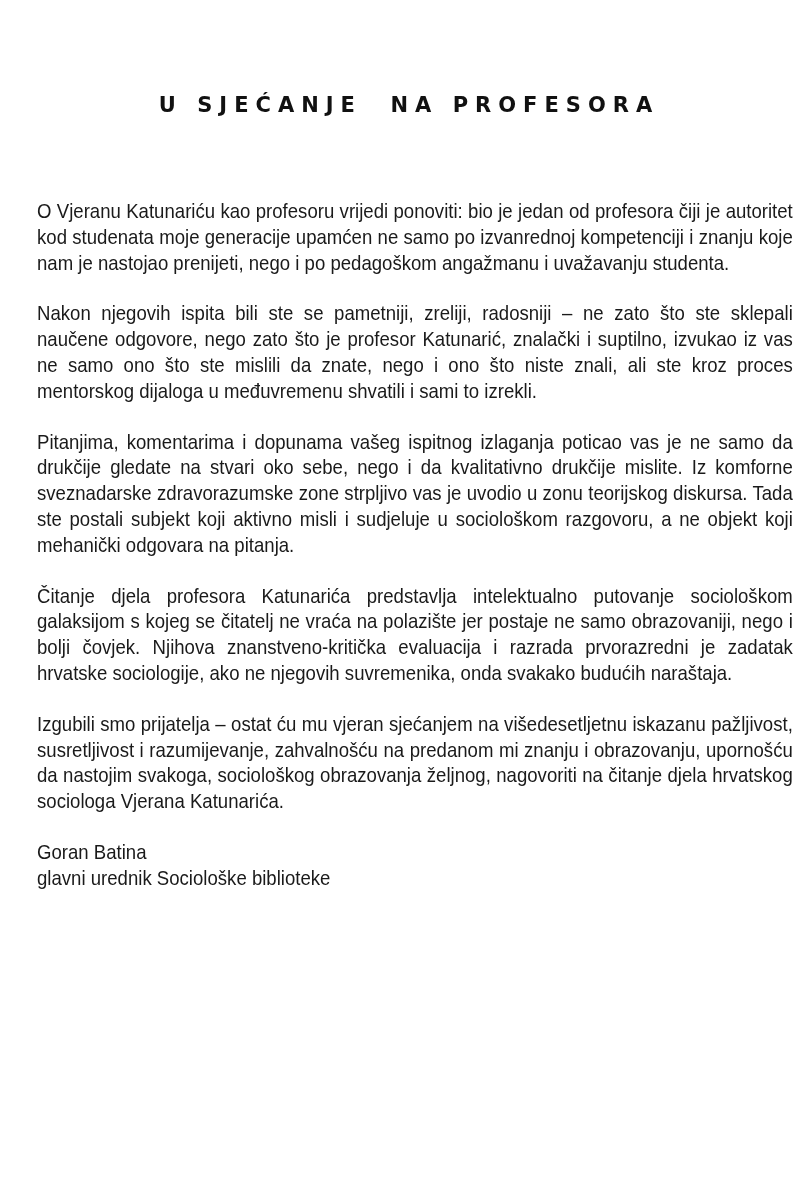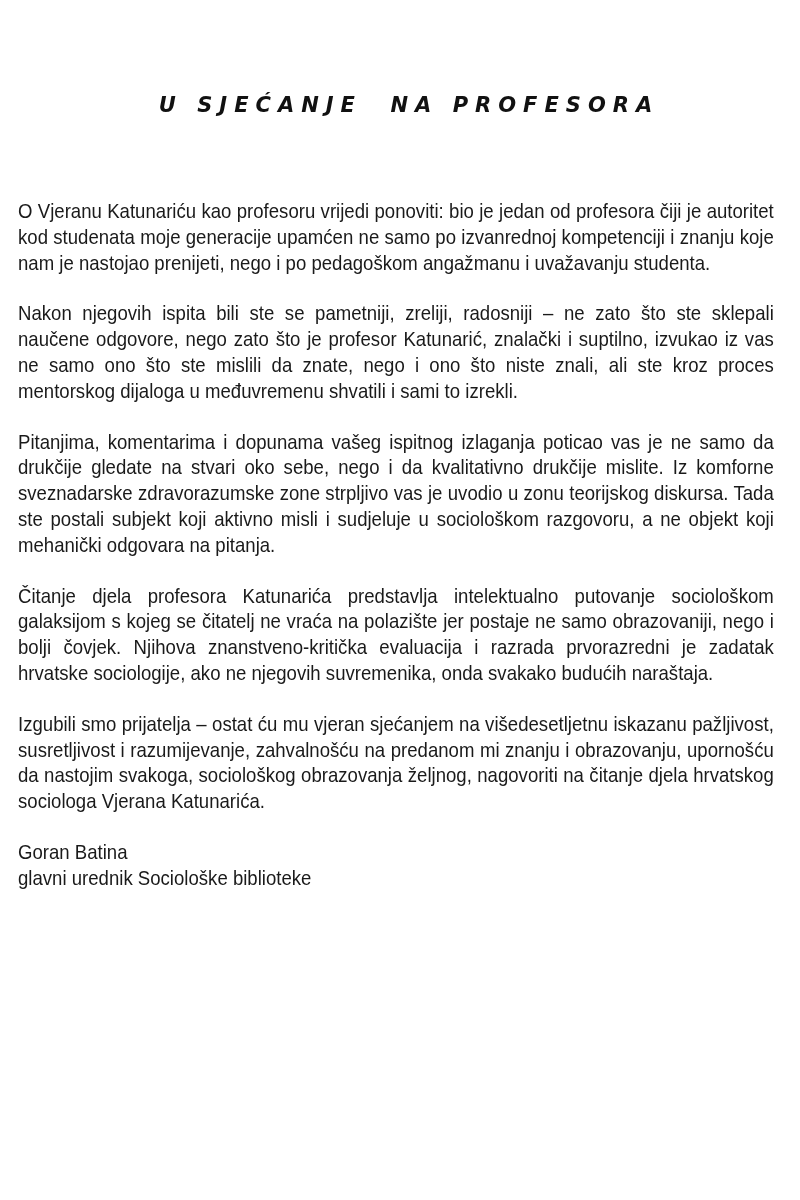--- a/index.html
+++ b/index.html
@@ -32,25 +32,24 @@
       font-family: "DejaVu Sans", sans-serif;
       font-weight: bold;
       font-size: 21px;
       line-height: 34px;
       letter-spacing: 7px;
       color: #111111;
     }
     .title span {
       display: block;
       padding-left: 18px;
-      font-style: italic;
     }
     .body {
       position: absolute;
-      left: 18px;
+      left: 37px;
       top: 198px;
       width: 756px;
     }
     .para {
       margin: 0 0 25px 0;
       font-family: "Liberation Sans", sans-serif;
       font-size: 21px;
       line-height: 25.8px;
       text-align: justify;
       text-align-last: left;

